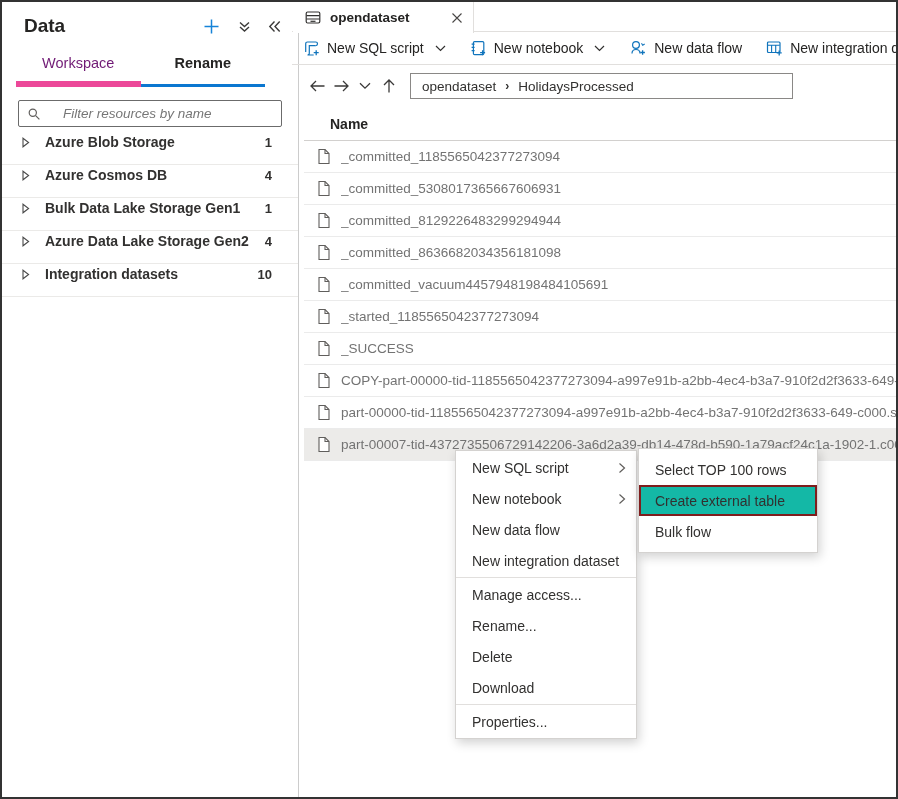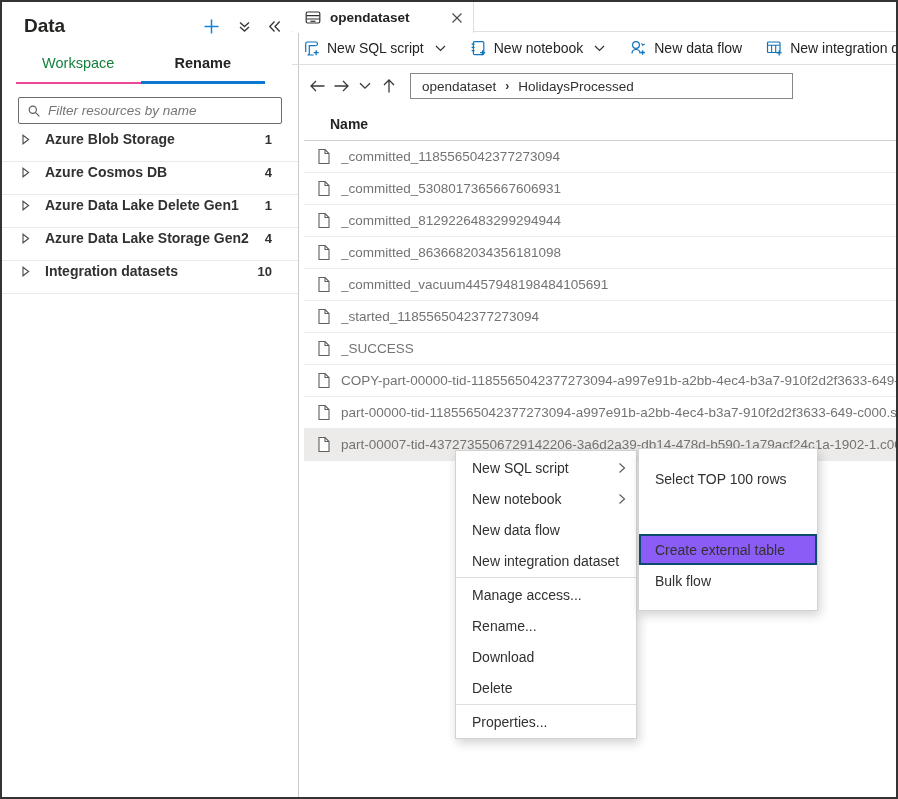--- a/index.html
+++ b/index.html
@@ -17,25 +17,25 @@
   
   .sidebar { position:absolute; left:0; top:0; width:297px; height:795px;
              border-right:1px solid #cccccc; background:#fff; }
   .sidebar-header { display:flex; align-items:center; padding:13px 16px 0 22px; }
   .sidebar-title { font-size:19px; font-weight:700; color:#252423; }
   .sidebar-header-icons { margin-left:auto; display:flex; align-items:center; gap:15px; }
   .icon-btn { background:none; border:none; padding:0; cursor:pointer; display:flex; }
 
   .sidebar-tabs { display:flex; margin-top:9px; padding:0 33px 0 14px; }
   .sidebar-tab { flex:1; text-align:center; font-size:14.5px; padding-top:9px; cursor:pointer; }
-  .sidebar-tab.inactive { color:#15803d; padding-bottom:10px; border-bottom:2px solid #ec4899; }
+  .sidebar-tab.inactive { color:#701a75; padding-bottom:10px; border-bottom:6px solid #ec4899; }
   .sidebar-tab.active { color:#252423; font-weight:700; padding-bottom:10px; border-bottom:3px solid #0b77d0; }
 
   .filter-box { margin:13px 16px 5px 16px; height:27px; border:1px solid #6b6b6b; border-radius:2px;
-                display:flex; align-items:center; padding:0 8px; gap:7px; background:#fff; }
+                display:flex; align-items:center; padding:0 8px; gap:22px; background:#fff; }
   .filter-placeholder { font-style:italic; color:#767676; font-size:13.5px; }
 
   .tree { margin-top:4px; }
   .tree-item { height:33px; display:flex; align-items:center; padding:0 26px 12px 18px;
                border-bottom:1px solid #ebeae8; cursor:pointer; }
   .tree-label { margin-left:14px; font-weight:600; font-size:14px; color:#323130; flex:1;
                 white-space:nowrap; overflow:hidden; }
   .tree-count { font-size:13px; font-weight:600; color:#323130; }
 
   
@@ -75,24 +75,24 @@
   .context-menu { position:absolute; left:453px; top:448px; width:182px; background:#fff;
                   border:1px solid #d4d2d0; box-shadow:2px 4px 10px rgba(0,0,0,0.18);
                   z-index:10; padding:1px 0; }
   .menu-item { height:31px; display:flex; align-items:center; padding:0 10px 0 16px;
                font-size:14px; color:#323130; cursor:pointer; }
   .menu-item-label { flex:1; white-space:nowrap; overflow:hidden; }
   .menu-sep { border-top:1px solid #e1dfdd; margin:1px 0; }
 
   .submenu { position:absolute; left:636px; top:446px; width:180px; background:#fff;
              border:1px solid #d4d2d0; box-shadow:2px 4px 10px rgba(0,0,0,0.18);
-             z-index:11; padding:14px 0; }
+             z-index:11; padding:5px 0; }
   .submenu-item { height:31px; display:flex; align-items:center; padding:0 10px 0 16px;
                   font-size:14px; color:#323130; cursor:pointer; white-space:nowrap; }
-  .submenu-item.focused { border:2px solid #0c4a6e; background:#8b5cf6; padding-left:14px;margin-top:40px; }
+  .submenu-item.focused { border:2px solid #7f1d1d; background:#14b8a6; padding-left:14px; }
 </style>
 </head>
 <body>
 
 <div class="sidebar">
   <div class="sidebar-header">
     <span class="sidebar-title">Data</span>
     <span class="sidebar-header-icons">
       <button class="icon-btn">
         <span>
@@ -151,21 +151,21 @@
         </span>
       <span class="tree-label">Azure Cosmos DB</span>
       <span class="tree-count">4</span>
     </div>
     <div class="tree-item">
       <span>
           <svg width="11" height="13" viewBox="0 0 11 13">
             <path d="M3 2.2L8.6 6.5L3 10.8z" stroke="#4a4a4a" stroke-width="1.1" fill="none"></path>
           </svg>
         </span>
-      <span class="tree-label">Azure Data Lake Delete Gen1</span>
+      <span class="tree-label">Bulk Data Lake Storage Gen1</span>
       <span class="tree-count">1</span>
     </div>
     <div class="tree-item">
       <span>
           <svg width="11" height="13" viewBox="0 0 11 13">
             <path d="M3 2.2L8.6 6.5L3 10.8z" stroke="#4a4a4a" stroke-width="1.1" fill="none"></path>
           </svg>
         </span>
       <span class="tree-label">Azure Data Lake Storage Gen2</span>
       <span class="tree-count">4</span>
@@ -414,24 +414,24 @@
     <span class="menu-item-label">New integration dataset</span>
   </div>
   <div class="menu-sep"></div>
   <div class="menu-item">
     <span class="menu-item-label">Manage access...</span>
   </div>
   <div class="menu-item">
     <span class="menu-item-label">Rename...</span>
   </div>
   <div class="menu-item">
+    <span class="menu-item-label">Delete</span>
+  </div>
+  <div class="menu-item">
     <span class="menu-item-label">Download</span>
-  </div>
-  <div class="menu-item">
-    <span class="menu-item-label">Delete</span>
   </div>
   <div class="menu-sep"></div>
   <div class="menu-item">
     <span class="menu-item-label">Properties...</span>
   </div>
 </div>
 
 <div class="submenu">
   <div class="submenu-item">
     <span>Select TOP 100 rows</span>

